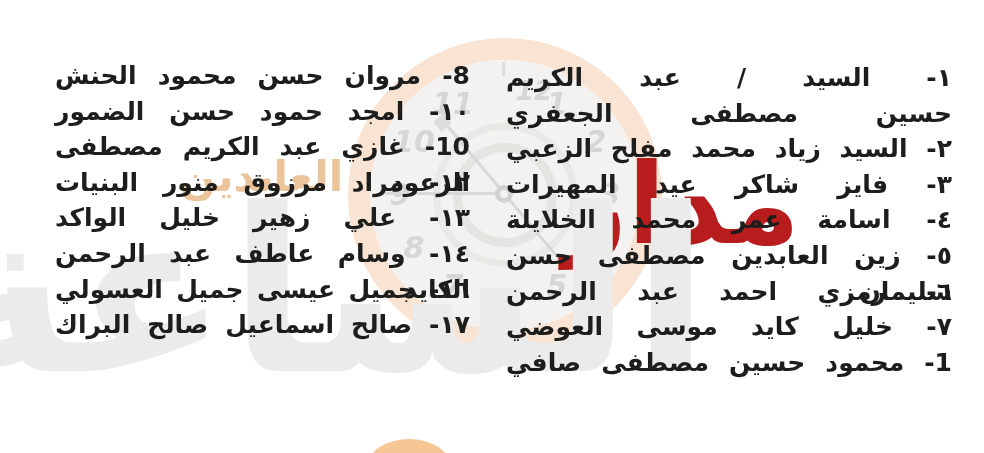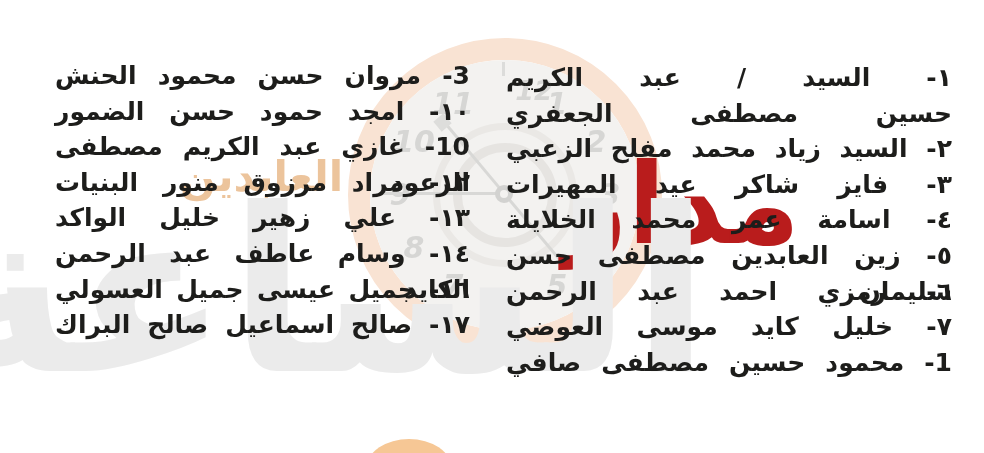--- a/index.html
+++ b/index.html
@@ -137,21 +137,21 @@
     <div class="line">٢- السيد زياد محمد مفلح الزعبي</div>
     <div class="line">٣- فايز شاكر عيد المهيرات</div>
     <div class="line">٤- اسامة عمر محمد الخلايلة</div>
     <div class="line">٥- زين العابدين مصطفى حسن سليمان</div>
     <div class="line">٦- رمزي احمد عبد الرحمن</div>
     <div class="line">٧- خليل كايد موسى العوضي</div>
     <div class="line">1- محمود حسين مصطفى صافي</div>
   </section>
 
   <section class="col col-left">
-    <div class="line">3- مروان حسن محمود الحنش</div>
+    <div class="line">8- مروان حسن محمود الحنش</div>
     <div class="line">١٠- امجد حمود حسن الضمور</div>
     <div class="line">10- غازي عبد الكريم مصطفى الرعود</div>
     <div class="line">١٢- مراد مرزوق منور البنيات</div>
     <div class="line">١٣- علي زهير خليل الواكد</div>
     <div class="line">١٤- وسام عاطف عبد الرحمن الكايد</div>
     <div class="line">١٦- جميل عيسى جميل العسولي</div>
     <div class="line">١٧- صالح اسماعيل صالح البراك</div>
   </section>
 
 </div>

